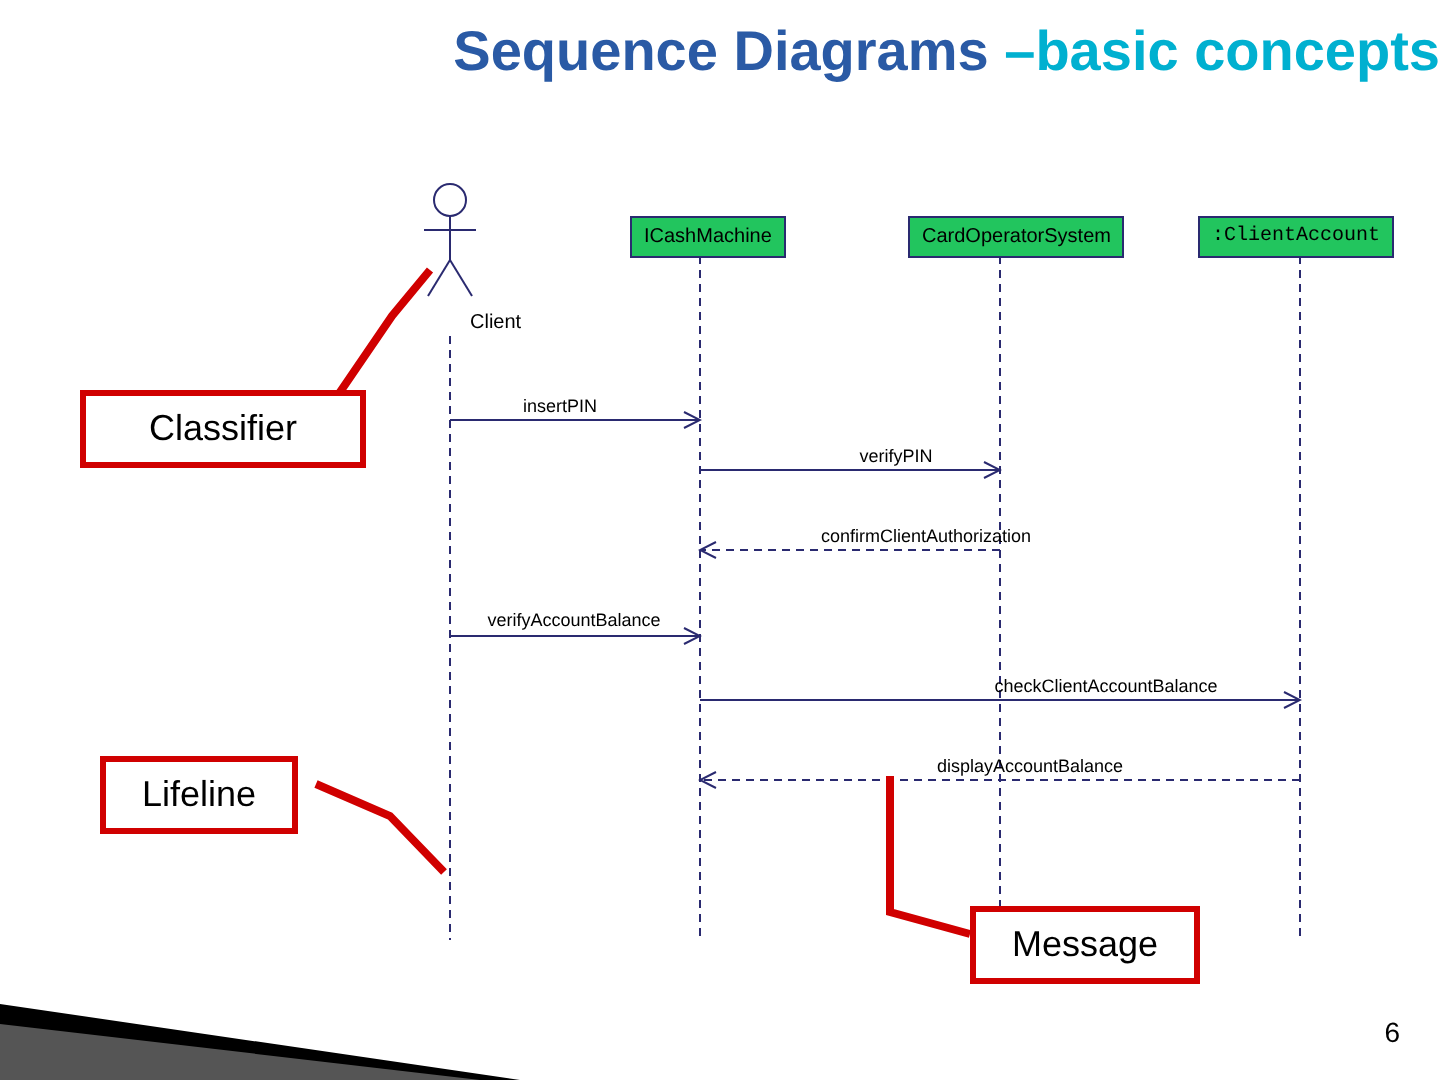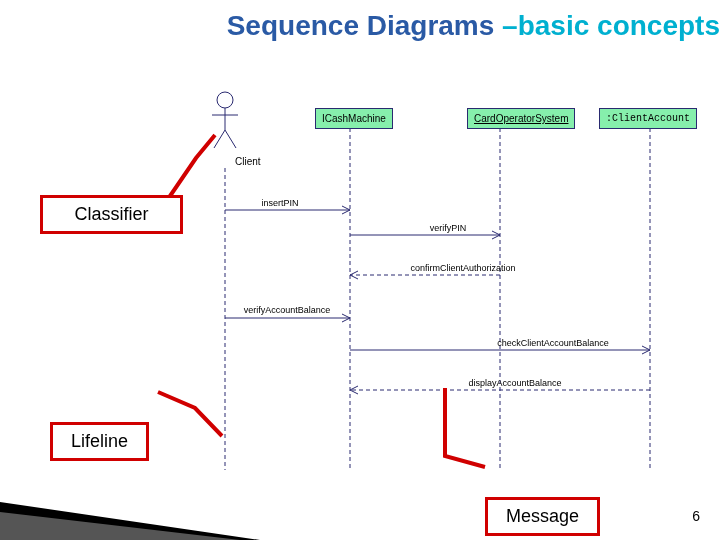--- a/index.html
+++ b/index.html
@@ -1,25 +1,25 @@
 <!DOCTYPE html>
 <html><head>
 <meta charset="utf-8">
 <style>
   * { box-sizing: border-box; margin: 0; padding: 0; }
   html, body { width: 720px; height: 540px; font-family: Arial, sans-serif; background: #fff; position: relative; overflow: hidden; }
   .title { position: absolute; top: 10px; left: 0; width: 720px; text-align: right; font-size: 28px; font-weight: bold; }
   .title .c1 { color: #2a5aa5; }
   .title .c2 { color: #00b0d0; }
-  .participant { position: absolute; border: 1px solid #2a2a70; background: #86efac; font-size: 10px; padding: 4px 6px; text-align: center; white-space: nowrap; }
+  .participant { position: absolute; border: 1px solid #2a2a70; background: #22c55e; font-size: 10px; padding: 4px 6px; text-align: center; white-space: nowrap; }
   .actor-label { position: absolute; font-size: 10px; margin-left: 28px; }
   .label-box { position: absolute; border: 3px solid #d00000; background: #fff; padding: 6px 10px; text-align: center; }
   .label-box .big { font-size: 18px; }
   .label-box .small { font-size: 12px; margin-top: 2px; }
-  .single-box { position: absolute; border: 3px solid #d00000; background: #fff; padding: 6px 18px; font-size: 18px; margin-top: 44px; }
+  .single-box { position: absolute; border: 3px solid #d00000; background: #fff; padding: 6px 18px; font-size: 18px; }
   .page-num { position: absolute; right: 20px; bottom: 16px; font-size: 14px; }
   .diagram-svg { position: absolute; top: 0; left: 0; }
   .msg-text { font-size: 9px; fill: #000; }
   .dash { stroke: #2a2a70; stroke-width: 1; stroke-dasharray: 4 3; }
   .solid { stroke: #2a2a70; stroke-width: 1; }
   .conn { stroke: #d00000; stroke-width: 4; fill: none; }
   .wedge { fill: #000; }
 </style>
 </head>
 <body>
@@ -70,21 +70,21 @@
   <polyline points="158,392 195,408 222,436" class="conn"></polyline>
   <polyline points="445,388 445,456 485,467" class="conn"></polyline>
 
   <polygon points="0,540 260,540 0,502" class="wedge"></polygon>
   <polygon points="0,540 240,540 0,512" fill="#555"></polygon>
 </svg>
 
 <div class="actor-label" style="left:207px; top:156px;">Client</div>
 
 <div class="participant" style="left:315px; top:108px;">ICashMachine</div>
-<div class="participant" style="left:467px; top:108px;text-decoration:underline;">CardOperatorSystem</div>
+<div class="participant" style="left:454px; top:108px;">CardOperatorSystem</div>
 <div class="participant" style="left:599px; top:108px;font-family:Liberation Mono, monospace;">:ClientAccount</div>
 
 <div class="label-box" style="left:40px; top:195px; width:143px;">
   <div class="big">Classifier</div>
 </div>
 
 <div class="single-box" style="left:50px; top:378px;">Lifeline</div>
 
 <div class="single-box" style="left:485px; top:453px;">Message</div>
 

